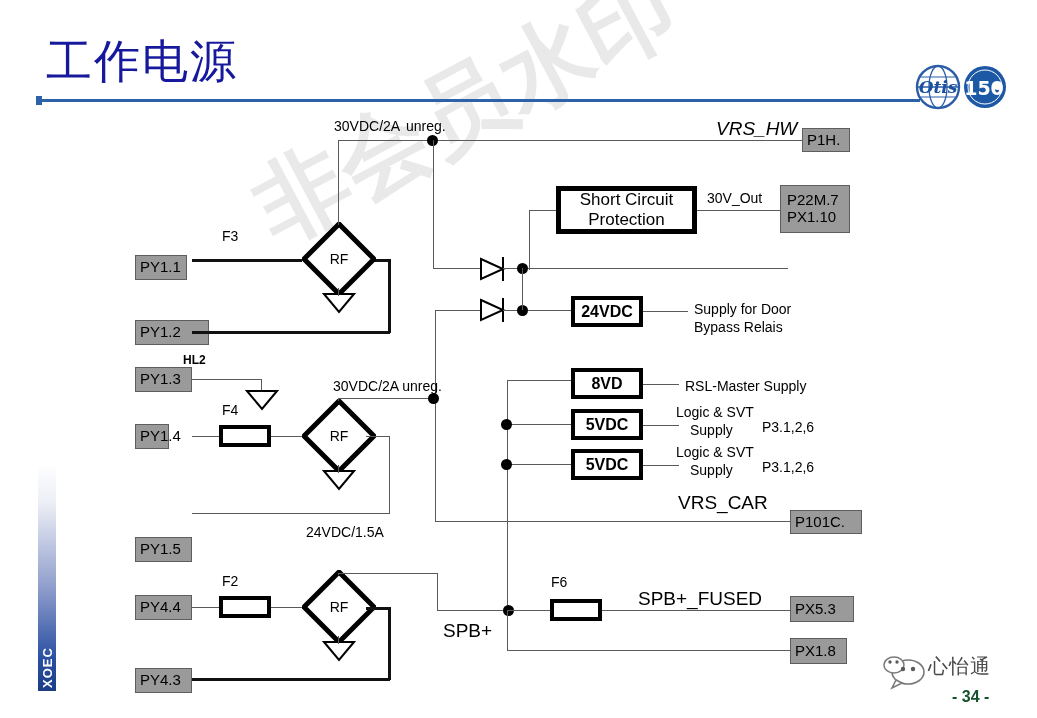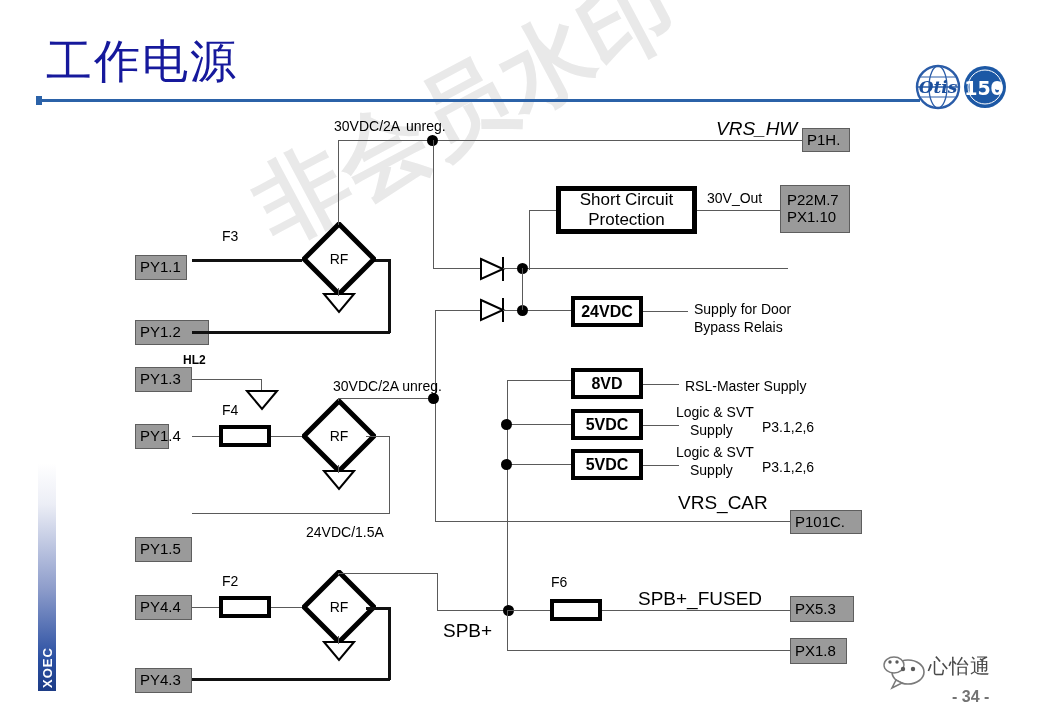--- a/index.html
+++ b/index.html
@@ -52,21 +52,21 @@
   }
 
   
   .footer-logo{position:absolute;left:880px;top:650px;width:150px;height:52px;}
   .footer-brand{
     position:absolute;left:928px;top:653px;font-size:20px;color:#4a4a4a;
     font-family:"DejaVu Sans",sans-serif;letter-spacing:1px;
   }
   .page-num{
     position:absolute;left:952px;top:688px;font-size:16px;font-weight:bold;
-    color:#737373;
+    color:#14532d;
   }
 
   
   .wire{position:absolute;background:#5a5a5a;}
   .wire.h{height:1px;}
   .wire.v{width:1px;}
   .wire.bold{background:#111;}
   .wire.bold.h{height:3px;}
   .wire.bold.v{width:3px;}
 

